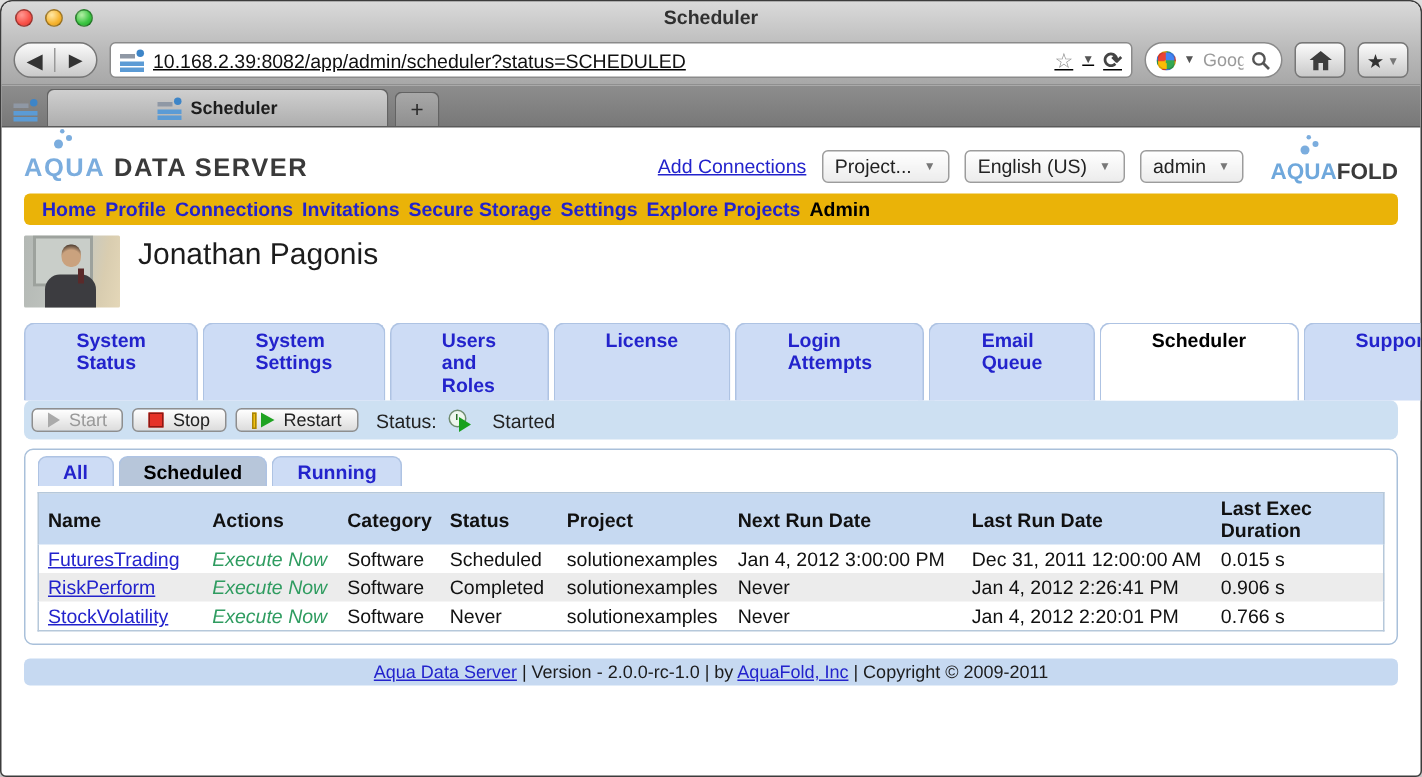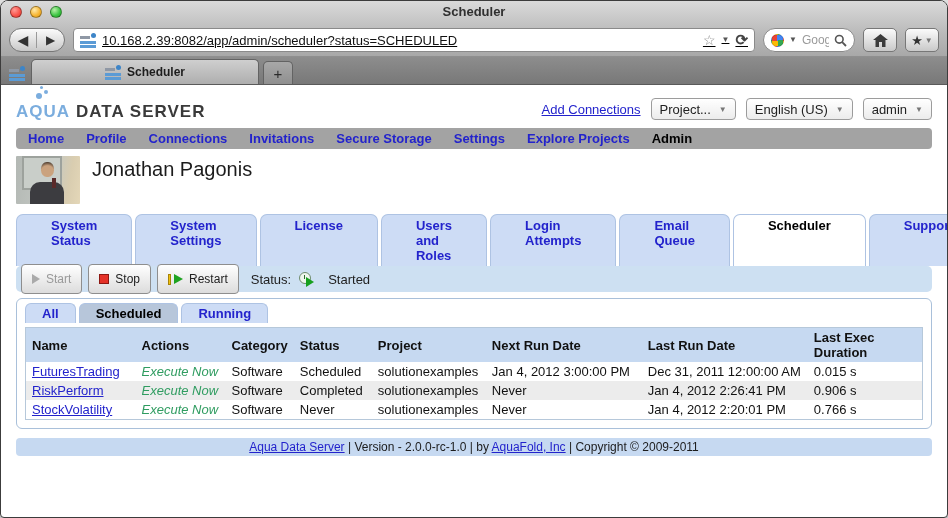--- a/index.html
+++ b/index.html
@@ -76,42 +76,42 @@
   .header-right { margin-left:auto; display:flex; align-items:center; gap:10px; padding-top:4px; }
   a.link { color:#2323cc; text-decoration:underline; cursor:pointer; }
   .select { display:flex; align-items:center; gap:8px; height:22px; padding:0 8px;
             border:1px solid #9c9c9c; border-radius:4px; background:linear-gradient(#ffffff,#ececec);
             font-size:13px; color:#222; }
   .caret { font-size:8px; color:#777; }
   .aquafold { position:relative; font-weight:bold; font-size:15px; margin-left:8px; padding-top:8px;}
   .aquafold .aqua { color:#6fa8dc; }
   .aquafold .rest { color:#3a3a3a; }
 
-  .nav-bar { margin:6px 14px 0; background:#a3a3a3; border-radius:4px; padding:3px 12px;
-             display:flex; gap:22px; font-weight:bold; font-size:13px; }
+  .nav-bar { margin:6px 14px 0; background:#eab308; border-radius:4px; padding:3px 12px;
+             display:flex; gap:6px; font-weight:bold; font-size:13px; }
   .nav-bar a { color:#2323cc; text-decoration:none; }
   .nav-bar a.current { color:#000; }
 
   .user-row { display:flex; align-items:flex-start; gap:12px; margin:7px 14px 0; height:50px;}
   .avatar { position:relative; width:64px; height:48px; background:linear-gradient(100deg,#b3b8b4,#c4c8c3 55%,#d9cdb0 80%,#e4d7b8); overflow:hidden; border-radius:1px;}
   .avatar .frame { position:absolute; left:6px; top:0; width:40px; height:34px; background:#c9cec9; border:2px solid #9da29d; }
   .avatar .torso { position:absolute; left:14px; bottom:-4px; width:34px; height:26px; background:#3c3c40; border-radius:10px 10px 0 0; }
   .avatar .head { position:absolute; left:25px; top:6px; width:13px; height:15px; border-radius:45%;
                   background:radial-gradient(circle at 50% 70%, #caa27e 55%, #4a3a2e 85%); }
   .avatar .glass { position:absolute; left:36px; top:22px; width:4px; height:10px; background:#5a2a2a; }
   .user-name { font-size:20px; color:#1c1c1c; padding-top:2px; }
 
   .admin-tabs { display:flex; gap:3px; margin:8px 14px 0; }
   .atab { padding:3px 34px; background:#cddcf5; border:1px solid #aec3e3; border-bottom:none;
           border-radius:7px 7px 0 0; font-weight:bold; font-size:13px; color:#2323cc; cursor:pointer; }
   .atab.active { background:#fff; color:#000; }
 
   .sched-toolbar { margin:0 14px; background:#cde0f2; border-radius:5px; height:26px;
                    display:flex; align-items:center; gap:6px; padding:0 5px; }
-  .tbtn { display:flex; align-items:center; gap:6px; height:30px; padding:0 10px;
+  .tbtn { display:flex; align-items:center; gap:6px; height:16px; padding:0 10px;
           border:1px solid #8e8e8e; border-radius:4px; background:linear-gradient(#ffffff,#dcdcdc);
           font-size:12px; color:#222; cursor:pointer; }
   .tbtn.disabled { color:#999; }
   .tri-gray { width:0; height:0; border-left:8px solid #aaa; border-top:5px solid transparent; border-bottom:5px solid transparent; }
   .sq-red { width:10px; height:10px; background:#e53228; border:1px solid #8d1812; }
   .bar-yellow { width:3px; height:11px; background:#f2c10e; border:1px solid #a88408; }
   .tri-green { width:0; height:0; border-left:9px solid #1fa321; border-top:5px solid transparent; border-bottom:5px solid transparent; margin-left:-3px;}
   .status-label { margin-left:6px; font-size:13px; color:#222; }
   .status-clock { position:relative; width:15px; height:15px; margin:0 2px; }
   .status-clock .face { position:absolute; left:0; top:0; width:12px; height:12px; border-radius:50%;
@@ -227,20 +227,28 @@
           <span class="caret">▼</span>
         </div>
         <div class="select">
           <span>English (US)</span>
           <span class="caret">▼</span>
         </div>
         <div class="select">
           <span>admin</span>
           <span class="caret">▼</span>
         </div>
+        <div class="aquafold">
+          <span class="bubbles">
+              <i class="b1"></i>
+              <i class="b2"></i>
+              <i class="b3"></i>
+            </span>
+          <span class="aqua">AQUA</span><span class="rest">FOLD</span>
+        </div>
       </div>
     </div>
 
     <div class="nav-bar">
       <a>Home</a>
       <a>Profile</a>
       <a>Connections</a>
       <a>Invitations</a>
       <a>Secure Storage</a>
       <a>Settings</a>
@@ -254,22 +262,22 @@
           <span class="torso"></span>
           <span class="head"></span>
           <span class="glass"></span>
       </div>
       <div class="user-name">Jonathan Pagonis</div>
     </div>
 
     <div class="admin-tabs">
       <div class="atab">System Status</div>
       <div class="atab">System Settings</div>
+      <div class="atab">Users and Roles</div>
       <div class="atab">License</div>
-      <div class="atab">Users and Roles</div>
       <div class="atab">Login Attempts</div>
       <div class="atab">Email Queue</div>
       <div class="atab active">Scheduler</div>
       <div class="atab">Support</div>
     </div>
 
     <div class="sched-toolbar">
       <div class="tbtn disabled">
         <span class="tri-gray"></span>
         <span>Start</span>

